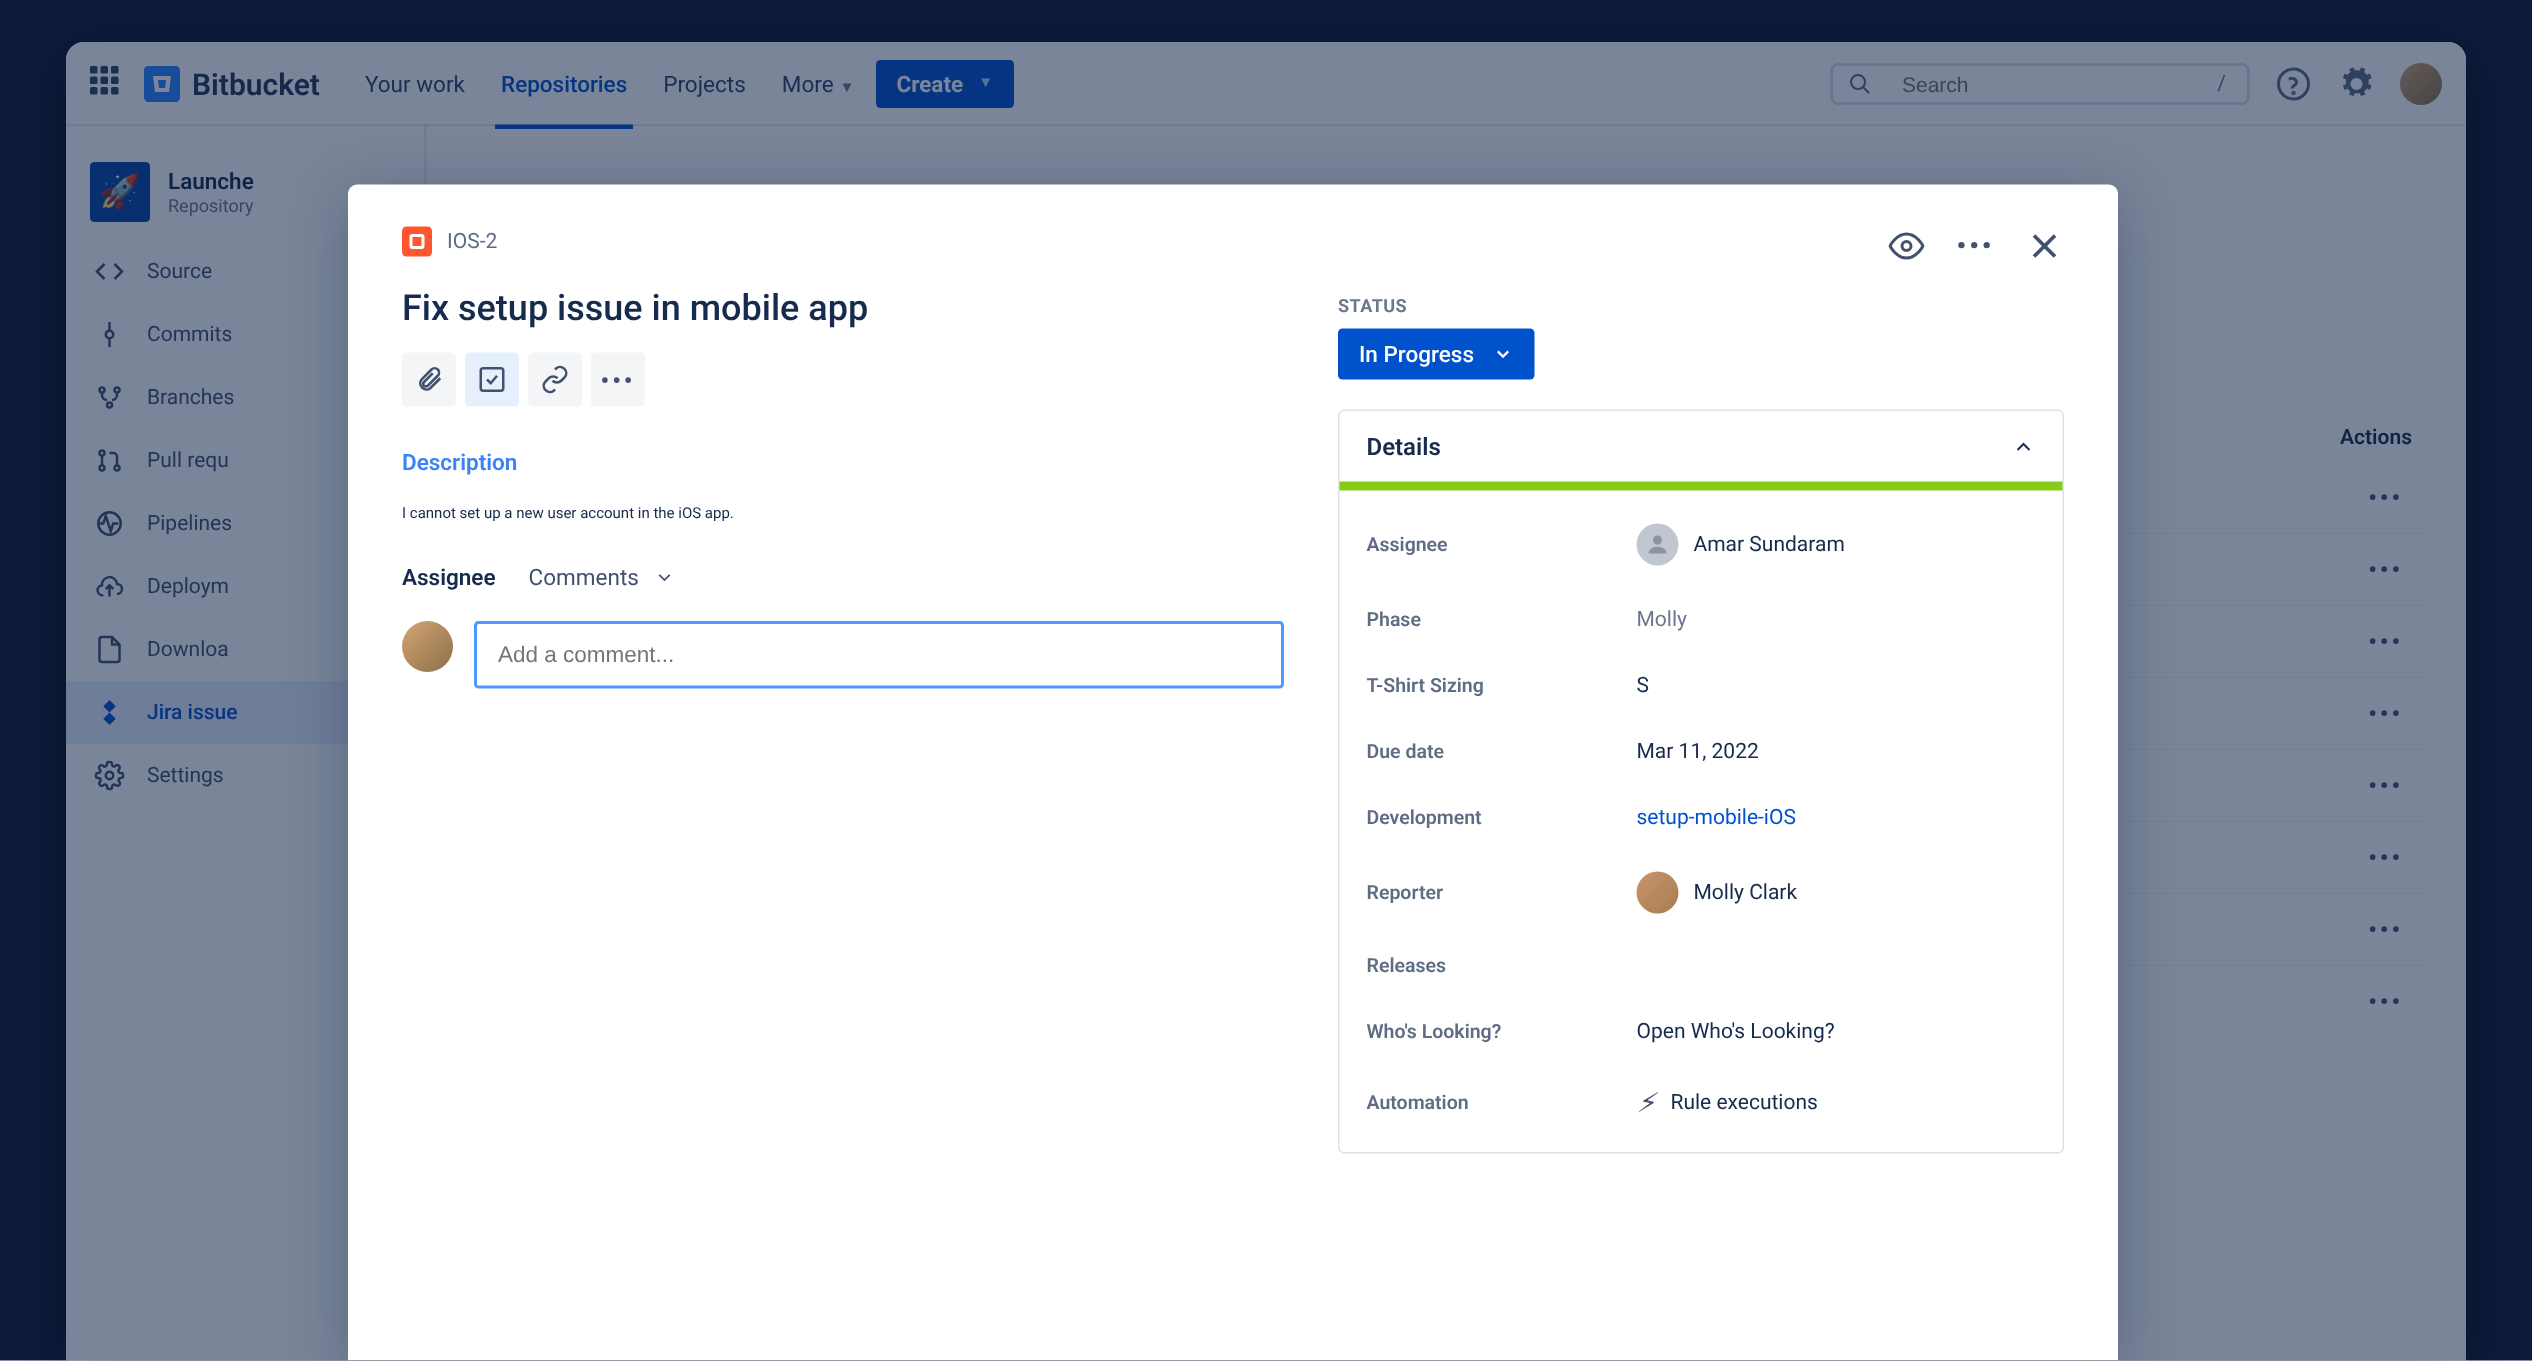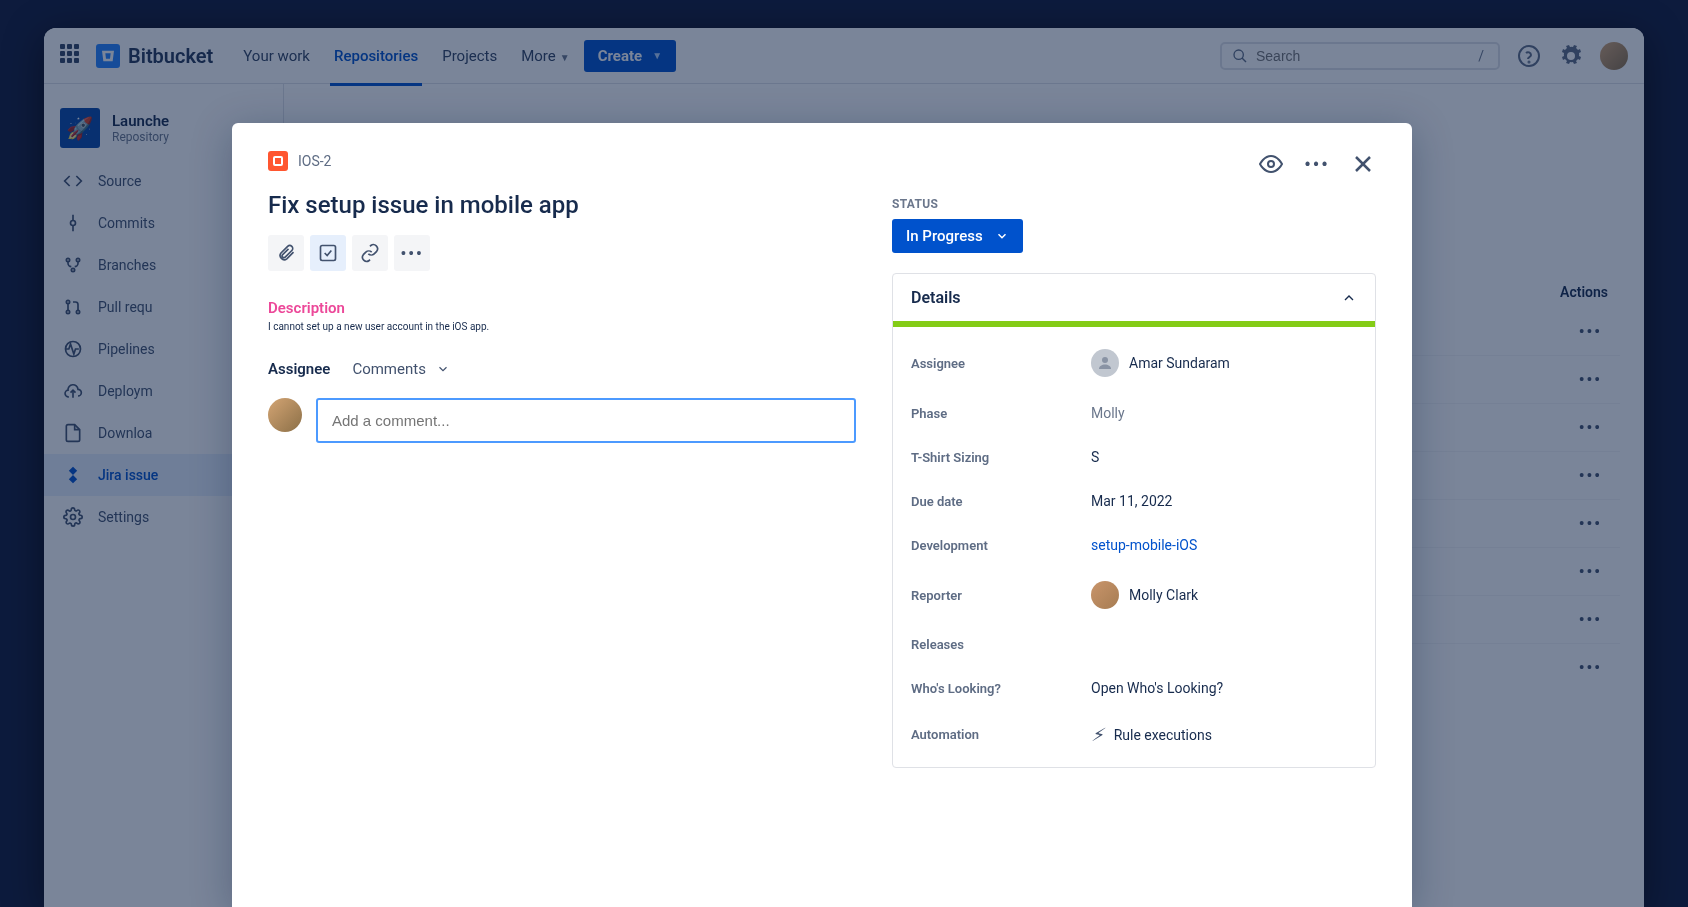--- a/index.html
+++ b/index.html
@@ -13,21 +13,21 @@
 .logo-box { width: 24px; height: 24px; background: #2684ff; border-radius: 3px; display: flex; align-items: center; justify-content: center; margin-right: 4px; }
 .logo-box svg { width: 16px; height: 16px; }
 .brand { font-size: 20px; font-weight: 600; color: #253858; margin-right: 16px; }
 .nav-item { padding: 8px 10px; color: #344563; font-size: 15px; cursor: pointer; border-radius: 3px; position: relative; }
 .nav-item.active { color: #0052cc; font-weight: 500; }
 .nav-item.active::after { content: ""; position: absolute; left: 6px; right: 6px; bottom: -13px; height: 3px; background: #0052cc; }
 .nav-caret { font-size: 10px; margin-left: 4px; color: #6b778c; }
 .create-btn { background: #0052cc; color: #fff; padding: 7px 14px; border-radius: 3px; font-size: 15px; font-weight: 700; cursor: pointer; display: flex; align-items: center; gap: 6px; }
 .create-btn .nav-caret { color: #b3d4ff; }
 .nav-spacer { flex: 1; }
-.search-box { display: flex; align-items: center; background: #fff; border: 2px solid #dfe1e6; border-radius: 5px; padding: 4px 10px; width: 280px; gap: 8px; }
+.search-box { display: flex; align-items: center; background: #fff; border: 2px solid #dfe1e6; border-radius: 5px; padding: 4px 10px; width: 280px; gap: 20px; }
 .search-box input { border: none; outline: none; flex: 1; font-size: 14px; background: transparent; }
 .search-slash { color: #6b778c; font-size: 14px; padding: 0 4px; }
 .nav-icon { width: 26px; height: 26px; color: #5e6c84; display: flex; align-items: center; justify-content: center; cursor: pointer; margin-left: 12px; }
 .avatar { width: 28px; height: 28px; border-radius: 50%; background: linear-gradient(135deg,#d4a574,#8b6f47); margin-left: 12px; cursor: pointer; }
 
 .main-area { display: flex; height: calc(100% - 56px); }
 .sidebar { width: 240px; border-right: 1px solid #dfe1e6; padding-top: 12px; }
 .repo-header { display: flex; gap: 12px; padding: 12px 16px; align-items: center; }
 .repo-icon { width: 40px; height: 40px; background: #0747a6; border-radius: 3px; display: flex; align-items: center; justify-content: center; font-size: 22px; }
 .repo-name { font-size: 15px; font-weight: 600; color: #172b4d; }
@@ -47,21 +47,21 @@
 .modal-left { flex: 1; padding: 28px 36px; }
 .modal-right { width: 520px; padding: 28px 36px 0 0; }
 .breadcrumb { display: flex; align-items: center; gap: 10px; margin-bottom: 20px; }
 .proj-badge { width: 20px; height: 20px; background: #ff5630; border-radius: 3px; display: flex; align-items: center; justify-content: center; }
 .proj-badge span { width: 10px; height: 10px; border: 2px solid #fff; border-radius: 2px; }
 .issue-key { color: #5e6c84; font-size: 14px; }
 .issue-title { font-size: 24px; font-weight: 500; color: #172b4d; margin-bottom: 16px; }
 .toolbar { display: flex; gap: 6px; margin-bottom: 28px; }
 .tool-btn { width: 36px; height: 36px; background: #f4f5f7; border-radius: 3px; display: flex; align-items: center; justify-content: center; color: #42526e; cursor: pointer; }
 .tool-btn.hl { background: #e6effc; }
-.sec-head { font-size: 15px; font-weight: 600; color: #ec4899; margin-bottom: 4px; }
+.sec-head { font-size: 15px; font-weight: 600; color: #3b82f6; margin-bottom: 20px; }
 .desc-text { font-size: 10px; color: #172b4d; margin-bottom: 28px; }
 .activity-row { display: flex; align-items: center; gap: 22px; margin-bottom: 20px; }
 .act-label { font-weight: 600; color: #172b4d; font-size: 15px; }
 .act-drop { display: flex; align-items: center; gap: 10px; color: #42526e; font-size: 15px; cursor: pointer; }
 .comment-row { display: flex; gap: 14px; align-items: flex-start; }
 .comment-avatar { width: 34px; height: 34px; border-radius: 50%; background: linear-gradient(135deg,#d4a574,#8b6f47); flex-shrink: 0; }
 .comment-input { flex: 1; border: 2px solid #4c9aff; border-radius: 3px; padding: 12px 14px; font-size: 15px; outline: none; }
 
 .modal-actions { display: flex; justify-content: flex-end; gap: 20px; margin-bottom: 20px; }
 .modal-actions .icon { width: 26px; height: 26px; color: #42526e; cursor: pointer; display: flex; align-items: center; justify-content: center; }

